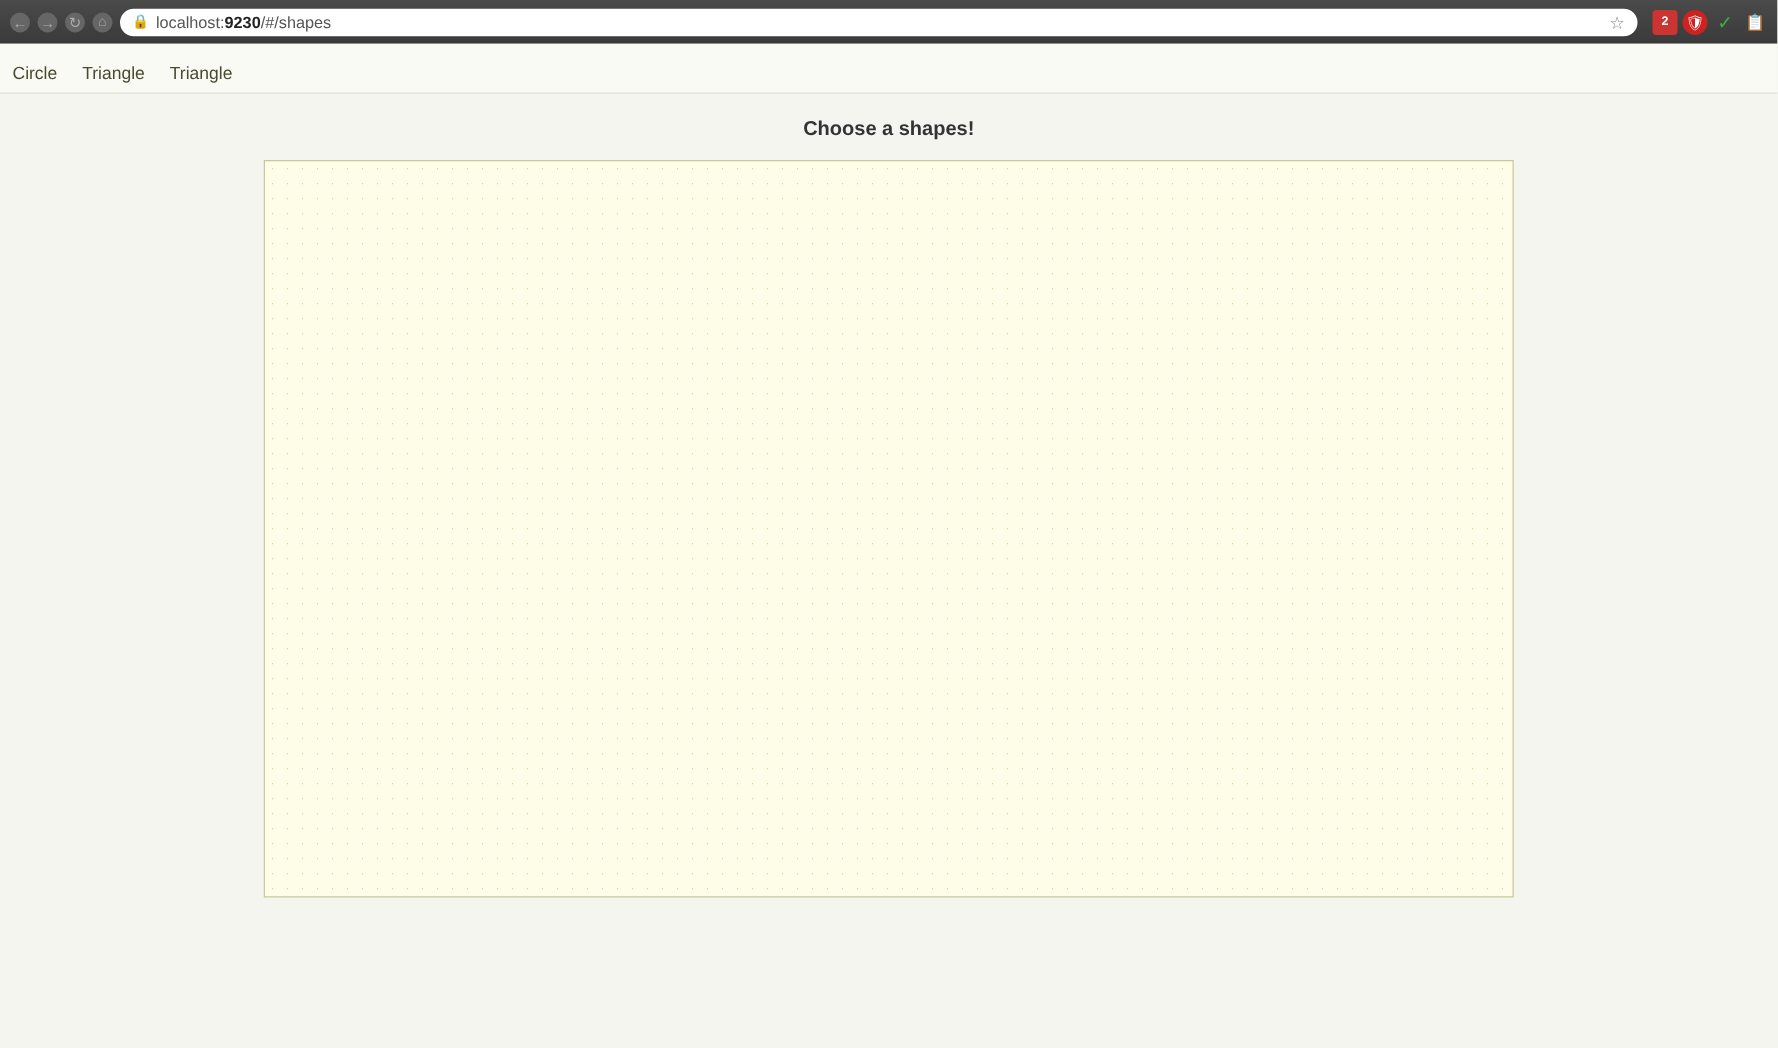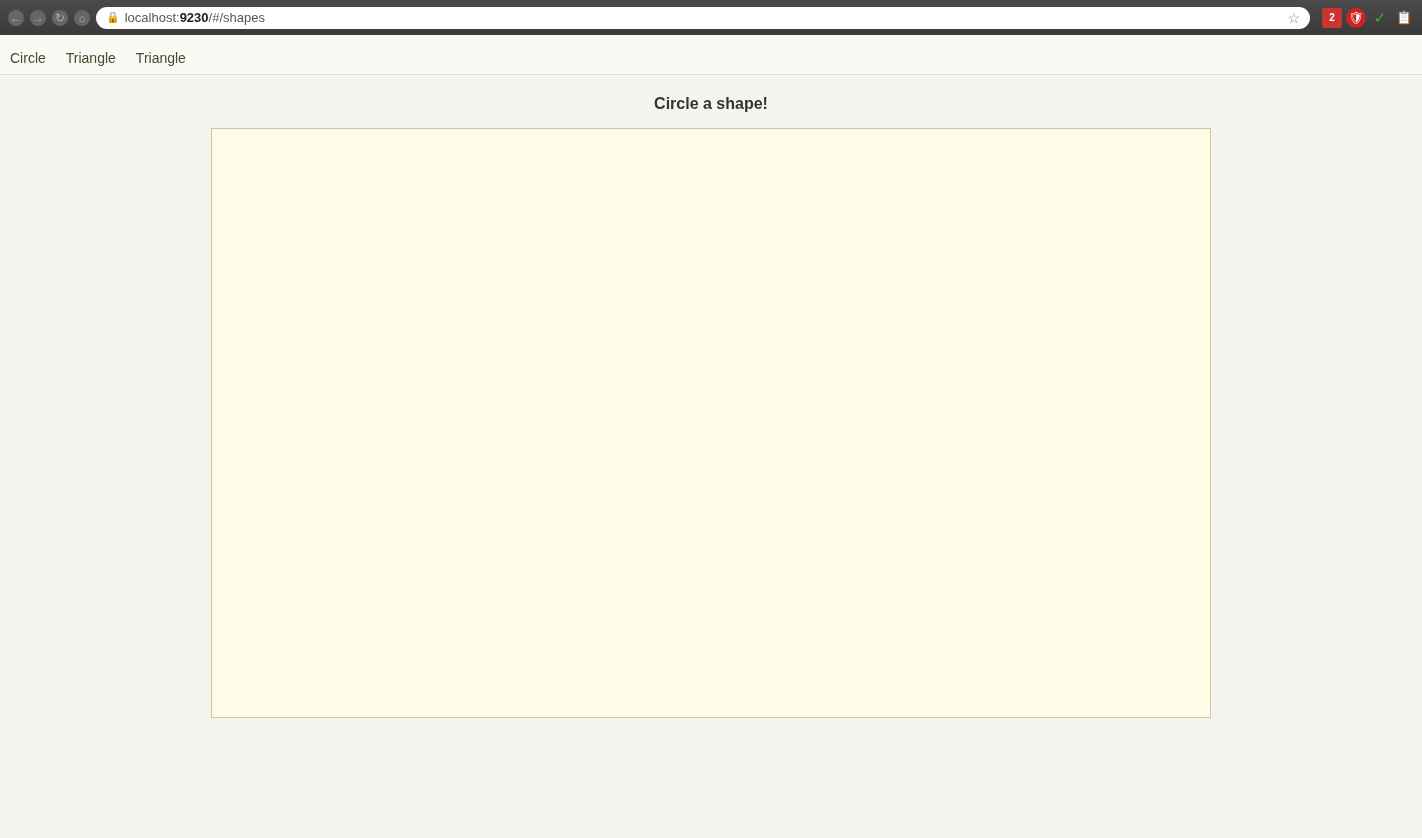--- a/index.html
+++ b/index.html
@@ -183,15 +183,15 @@
   </div>
 </div>
 
 <nav class="nav-bar">
   <a class="nav-link" href="#/shapes/circle">Circle</a>
   <a class="nav-link" href="#/shapes/rectangle">Triangle</a>
   <a class="nav-link" href="#/shapes/triangle">Triangle</a>
 </nav>
 
 <main class="main-content">
-  <h2 class="page-heading">Circle a shape!</h2>
+  <h2 class="page-heading">Choose a shapes!</h2>
   <div class="shape-canvas"></div>
 </main>
 
 </body></html>

